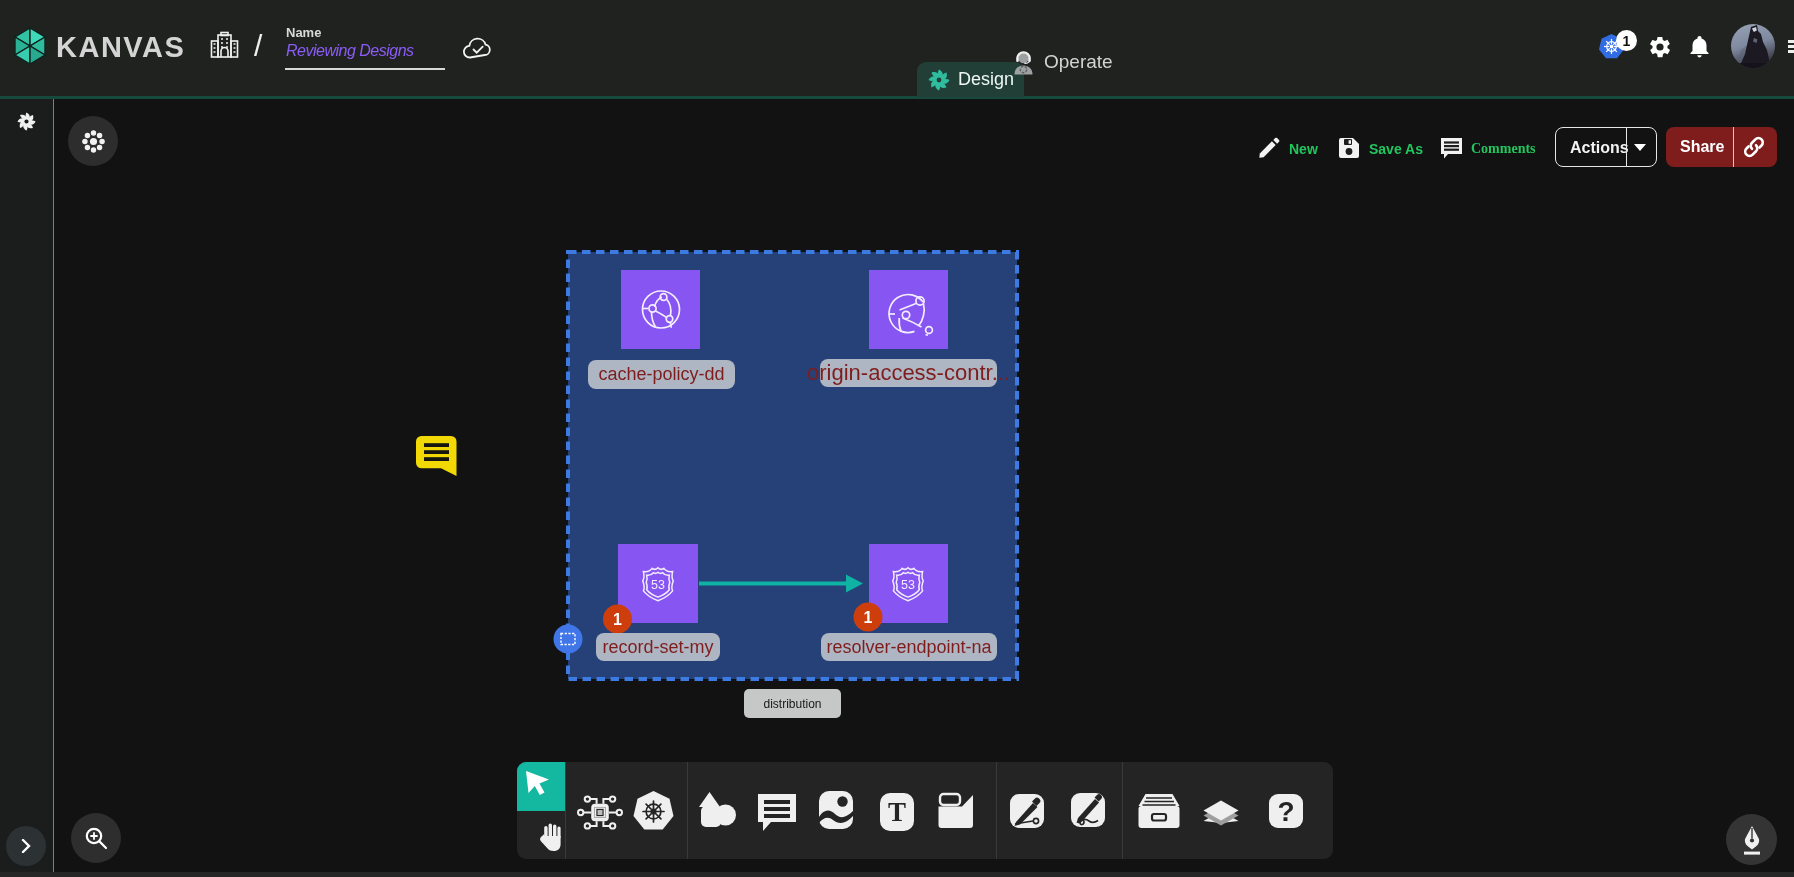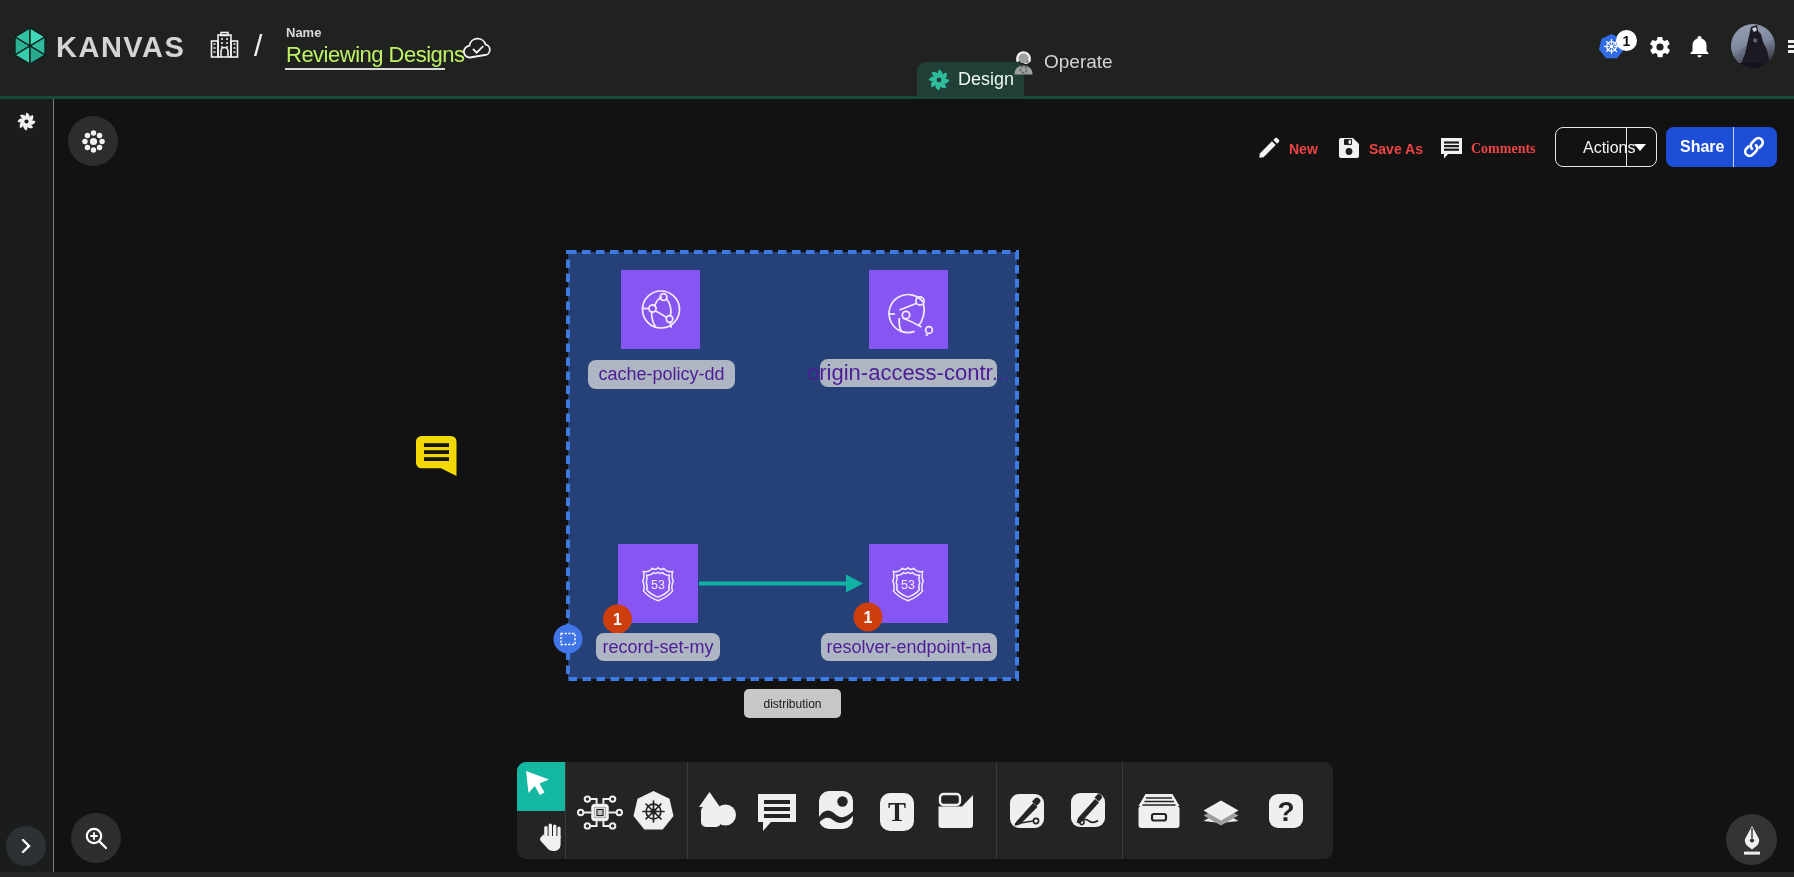--- a/index.html
+++ b/index.html
@@ -9,39 +9,39 @@
     font-family:"Liberation Sans", sans-serif; background:#121212;
   }
   .abs { position:absolute; }
   
   #header { left:0; top:0; width:1794px; height:96px; background:#202220; }
   #greenline { left:0; top:96px; width:1794px; height:3px; background:#164a3d; }
   #sidebar { left:0; top:99px; width:54px; height:773px; background:#1b1d1d; border-right:1px solid #7d7d7d; }
   #bottomstrip { left:0; top:872px; width:1794px; height:5px; background:#262626; }
   .wordmark { left:56px; top:31px; font-size:29px; font-weight:bold; letter-spacing:1.5px; color:#d4d4d4; }
   .namelbl { left:286px; top:25px; font-size:13px; font-weight:bold; color:#d9d9d9; }
-  .designname { left:286px; top:42px; font-size:22px; letter-spacing:-0.5px; color:#bef264; }
+  .designname { left:286px; top:42px; font-size:16px; letter-spacing:-0.5px; color:#8b5cf6;font-style:italic; }
   .underline { left:285px; top:68px; width:160px; height:2px; background:#d8d8d8; }
   .slash { left:254px; top:29px; font-size:30px; font-weight:300; color:#f0f0f0; }
   
   .tabdesign { left:893px; top:62px; width:107px; height:35px; background:#223f37; border-radius:9px 9px 0 0; display:flex; align-items:center;margin-left:24px; }
   .tabdesign span { color:#eef7f4; font-size:18px; margin-left:8px; }
   .taboperate { left:1011px; top:44px; width:120px; height:35px; display:flex; align-items:center;text-align:center; }
   .taboperate span { color:#d2d4d4; font-size:19px; margin-left:8px; }
   
-  .rowlbl { font-size:14px; font-weight:bold; color:#ef4444; top:141px; }
+  .rowlbl { font-size:14px; font-weight:bold; color:#22c55e; top:141px; }
   #actionsbtn { left:1555px; top:127px; width:102px; height:40px; border:1px solid #e6e6e6; border-radius:8px; color:#f3f3f3; }
-  #actionsbtn .txt { position:absolute; left:27px; top:11px; font-size:16px; }
+  #actionsbtn .txt { position:absolute; left:14px; top:11px; font-size:16px;font-weight:bold; }
   #actionsbtn .sep { position:absolute; left:70px; top:0; width:1px; height:38px; background:#e6e6e6; }
   #actionsbtn .caret { position:absolute; left:78px; top:16px; width:0; height:0; border-left:6px solid transparent; border-right:6px solid transparent; border-top:7px solid #fff; }
-  #sharebtn { left:1666px; top:127px; width:111px; height:40px; background:#1d4ed8; border-radius:8px; }
+  #sharebtn { left:1666px; top:127px; width:111px; height:40px; background:#7f1d1d; border-radius:8px; }
   #sharebtn .txt { position:absolute; left:14px; top:11px; font-size:16px; font-weight:bold; color:#fff; }
   #sharebtn .sep { position:absolute; left:67px; top:0px; width:1px; height:40px; background:rgba(255,255,255,.75); }
   
-  .nlabel { background:#adb6c2; color:#4c1d95; border-radius:8px; display:flex; align-items:center; justify-content:center; white-space:nowrap; }
+  .nlabel { background:#adb6c2; color:#7f1d1d; border-radius:8px; display:flex; align-items:center; justify-content:center; white-space:nowrap; }
   .glabel { background:#c5c8c7; color:#181818; border-radius:5px; display:flex; align-items:center; justify-content:center; }
   
   #toolbar { left:517px; top:762px; width:816px; height:97px; background:#242424; border-radius:9px; }
   #toolbar .tsep { position:absolute; top:0; width:1px; height:97px; background:#3a3a3a; }
   #tealcell { position:absolute; left:0; top:0; width:48px; height:49px; background:#14b8a0; border-radius:9px 0 0 0; }
   .circbtn { border-radius:50%; display:flex; align-items:center; justify-content:center; }
 </style>
 </head>
 <body>
 <div id="root">

